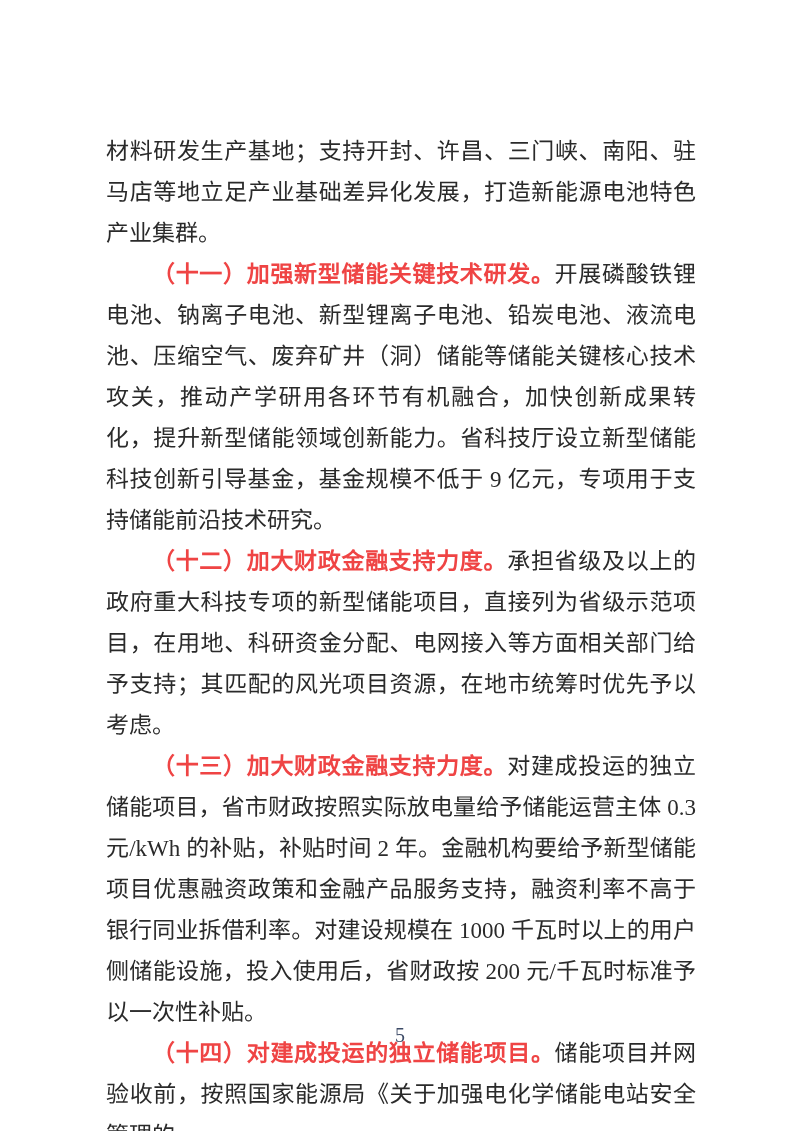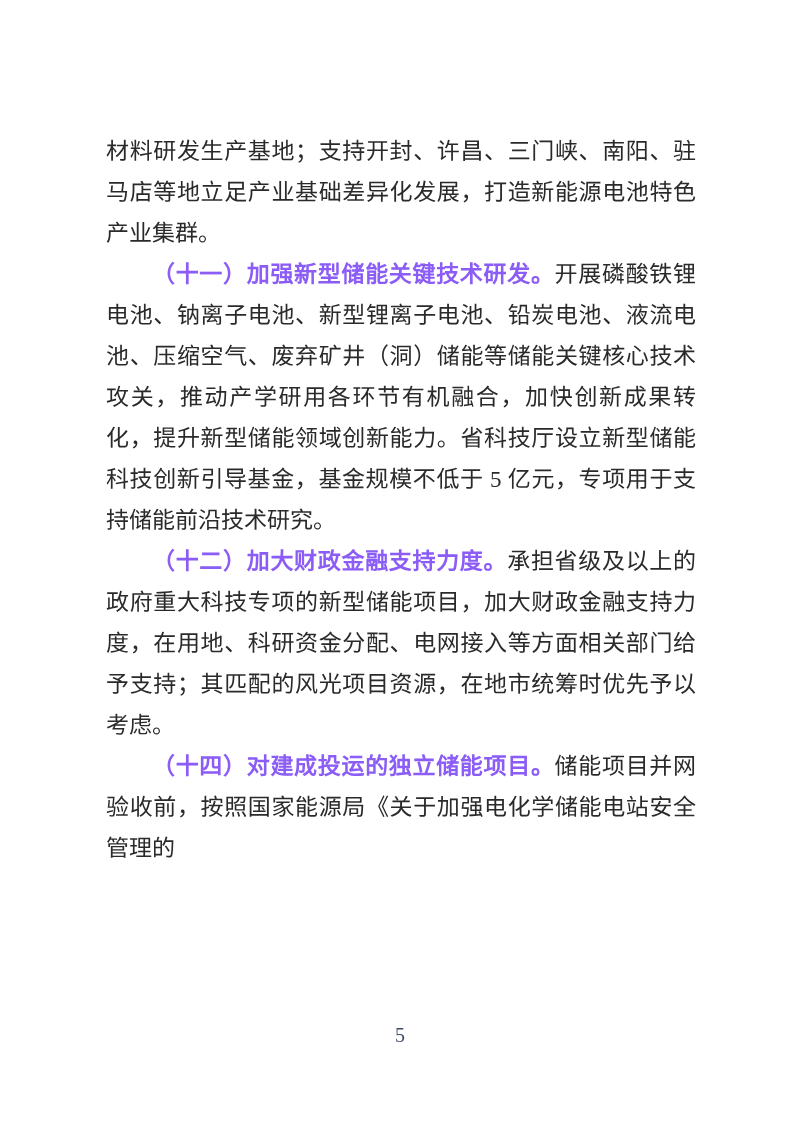--- a/index.html
+++ b/index.html
@@ -33,21 +33,21 @@
   .para {
     margin: 0;
     text-indent: 2em;
   }
   .para.flush {
     text-indent: 0;
   }
   .lead, .heading-text {
     font-family: "Liberation Sans", "DejaVu Sans", sans-serif;
     font-weight: 700;
-    color: #8b5cf6;
+    color: #ef4444;
   }
   .page-number {
     position: absolute;
     top: 1022px;
     left: 0;
     width: 100%;
     text-align: center;
     font-size: 20px;
     line-height: 26px;
     color: #3c4a66;
@@ -56,25 +56,26 @@
 </style>
 </head>
 <body>
 
 <div class="page">
 
   <div class="content">
 
     <p class="para flush"><span>材料研发生产基地；支持开封、许昌、三门峡、南阳、驻马店等地立足产业基础差异化发展，打造新能源电池特色产业集群。</span></p>
 
-    <p class="para"><strong class="lead">（十一）加强新型储能关键技术研发。</strong><span>开展磷酸铁锂电池、钠离子电池、新型锂离子电池、铅炭电池、液流电池、压缩空气、废弃矿井（洞）储能等储能关键核心技术攻关，推动产学研用各环节有机融合，加快创新成果转化，提升新型储能领域创新能力。省科技厅设立新型储能科技创新引导基金，基金规模不低于 5 亿元，专项用于支持储能前沿技术研究。</span></p>
+    <p class="para"><strong class="lead">（十一）加强新型储能关键技术研发。</strong><span>开展磷酸铁锂电池、钠离子电池、新型锂离子电池、铅炭电池、液流电池、压缩空气、废弃矿井（洞）储能等储能关键核心技术攻关，推动产学研用各环节有机融合，加快创新成果转化，提升新型储能领域创新能力。省科技厅设立新型储能科技创新引导基金，基金规模不低于 9 亿元，专项用于支持储能前沿技术研究。</span></p>
 
-    <p class="para"><strong class="lead">（十二）加大财政金融支持力度。</strong><span>承担省级及以上的政府重大科技专项的新型储能项目，加大财政金融支持力度，在用地、科研资金分配、电网接入等方面相关部门给予支持；其匹配的风光项目资源，在地市统筹时优先予以考虑。</span></p>
+    <p class="para"><strong class="lead">（十二）加大财政金融支持力度。</strong><span>承担省级及以上的政府重大科技专项的新型储能项目，直接列为省级示范项目，在用地、科研资金分配、电网接入等方面相关部门给予支持；其匹配的风光项目资源，在地市统筹时优先予以考虑。</span></p>
 
 
+    <p class="para"><strong class="lead">（十三）加大财政金融支持力度。</strong><span>对建成投运的独立储能项目，省市财政按照实际放电量给予储能运营主体 0.3 元/kWh 的补贴，补贴时间 2 年。金融机构要给予新型储能项目优惠融资政策和金融产品服务支持，融资利率不高于银行同业拆借利率。对建设规模在 1000 千瓦时以上的用户侧储能设施，投入使用后，省财政按 200 元/千瓦时标准予以一次性补贴。</span></p>
 
     <p class="para"><strong class="lead">（十四）对建成投运的独立储能项目。</strong><span>储能项目并网验收前，按照国家能源局《关于加强电化学储能电站安全管理的</span></p>
 
   </div>
 
   <div class="page-number">5</div>
 
 </div>
 
 </body></html>

